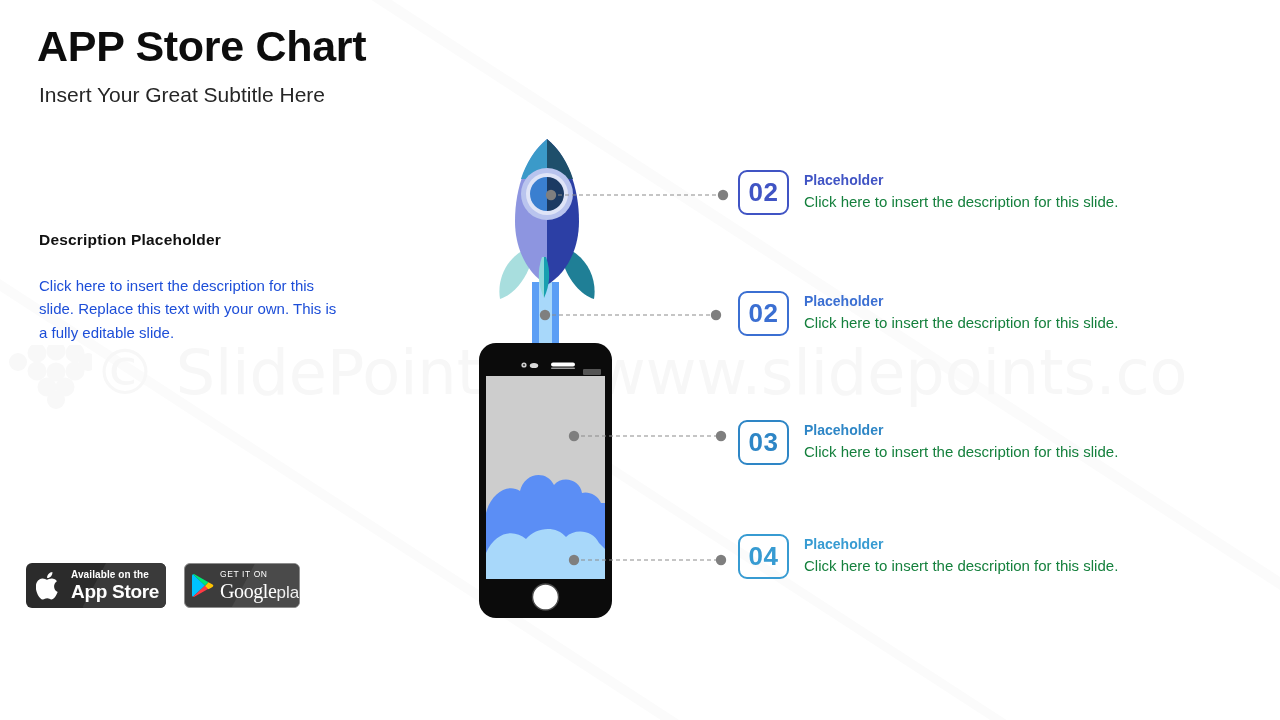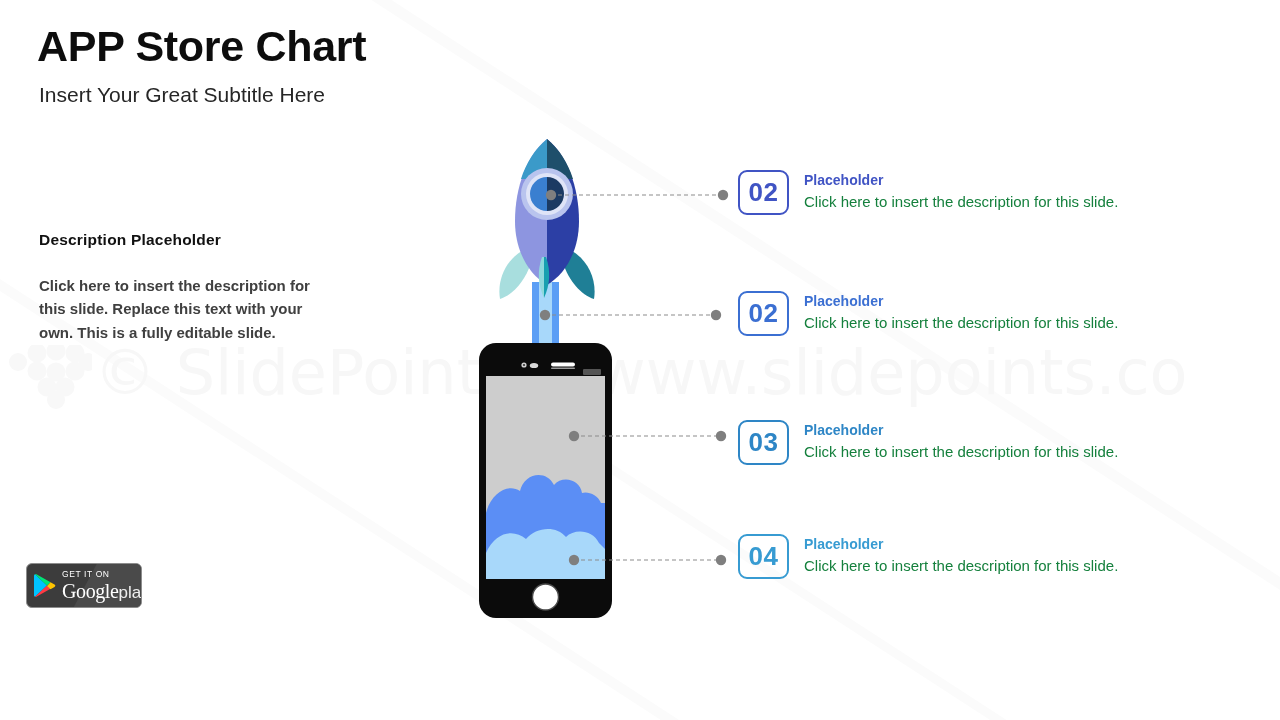--- a/index.html
+++ b/index.html
@@ -85,23 +85,22 @@
   }
   .desc-title {
     font-size: 15.5px;
     font-weight: bold;
     color: #111111;
     margin-bottom: 25px;
     letter-spacing: 0.2px;
   }
   .desc-body {
     font-size: 15px;
-    color: #404040;
+    color: #1d4ed8;
     line-height: 1.55;
-    font-weight: bold;
   }
 
   
   .badges {
     position: absolute;
     left: 26px;
     top: 563px;
     display: flex;
     gap: 18px;
     z-index: 5;
@@ -229,20 +228,31 @@
 
   <div class="title">APP Store Chart</div>
   <div class="subtitle">Insert Your Great Subtitle Here</div>
 
   <div class="desc-block">
     <div class="desc-title">Description  Placeholder</div>
     <div class="desc-body">Click here to insert the description for this slide. Replace this text with your own. This is a fully editable slide.</div>
   </div>
 
   <div class="badges">
+    <div class="badge badge-apple">
+      <div class="shine"></div>
+      <svg class="apple-glyph" viewBox="0 0 26 31">
+        <path fill="#ffffff" d="M18.1 16.3c0-3.4 2.8-5 2.9-5.1-1.6-2.3-4-2.6-4.9-2.7-2.1-.2-4.1 1.2-5.1 1.2-1 0-2.7-1.2-4.4-1.2-2.3 0-4.4 1.3-5.6 3.4C-1.4 16.1.2 22.4 2.5 25.9c1.2 1.7 2.5 3.6 4.3 3.5 1.7-.1 2.4-1.1 4.4-1.1 2 0 2.6 1.1 4.4 1.1 1.8 0 3-1.7 4.1-3.4 1.3-2 1.8-3.9 1.9-4-.1-.1-3.5-1.4-3.5-5.7z"></path>
+        <path fill="#ffffff" d="M15.1 6.2c.9-1.1 1.5-2.7 1.3-4.2-1.3.1-2.9.9-3.9 2-.8.9-1.6 2.5-1.4 4 1.5.1 3-.7 4-1.8z"></path>
+      </svg>
+      <div class="txt">
+        <div class="t1">Available on the</div>
+        <div class="t2">App Store</div>
+      </div>
+    </div>
 
     <div class="badge badge-google">
       <div class="shine"></div>
       <svg class="gp-glyph" viewBox="0 0 23 25">
         <path fill="#00c3ff" d="M1 1.2 13 12.5 1 23.8c-.6-.3-1-1-1-1.9V3.1c0-.9.4-1.6 1-1.9z"></path>
         <path fill="#00e676" d="M1 1.2c.4-.2.9-.2 1.4.1l14.1 8-3.5 3.2L1 1.2z"></path>
         <path fill="#ff3a44" d="M13 12.5l3.5 3.2-14.1 8c-.5.3-1 .3-1.4.1L13 12.5z"></path>
         <path fill="#ffc400" d="M16.5 9.3l4 2.3c1.1.6 1.1 1.8 0 2.4l-4 2.3-3.5-3.2 3.5-3.8z"></path>
       </svg>
       <div class="txt">

